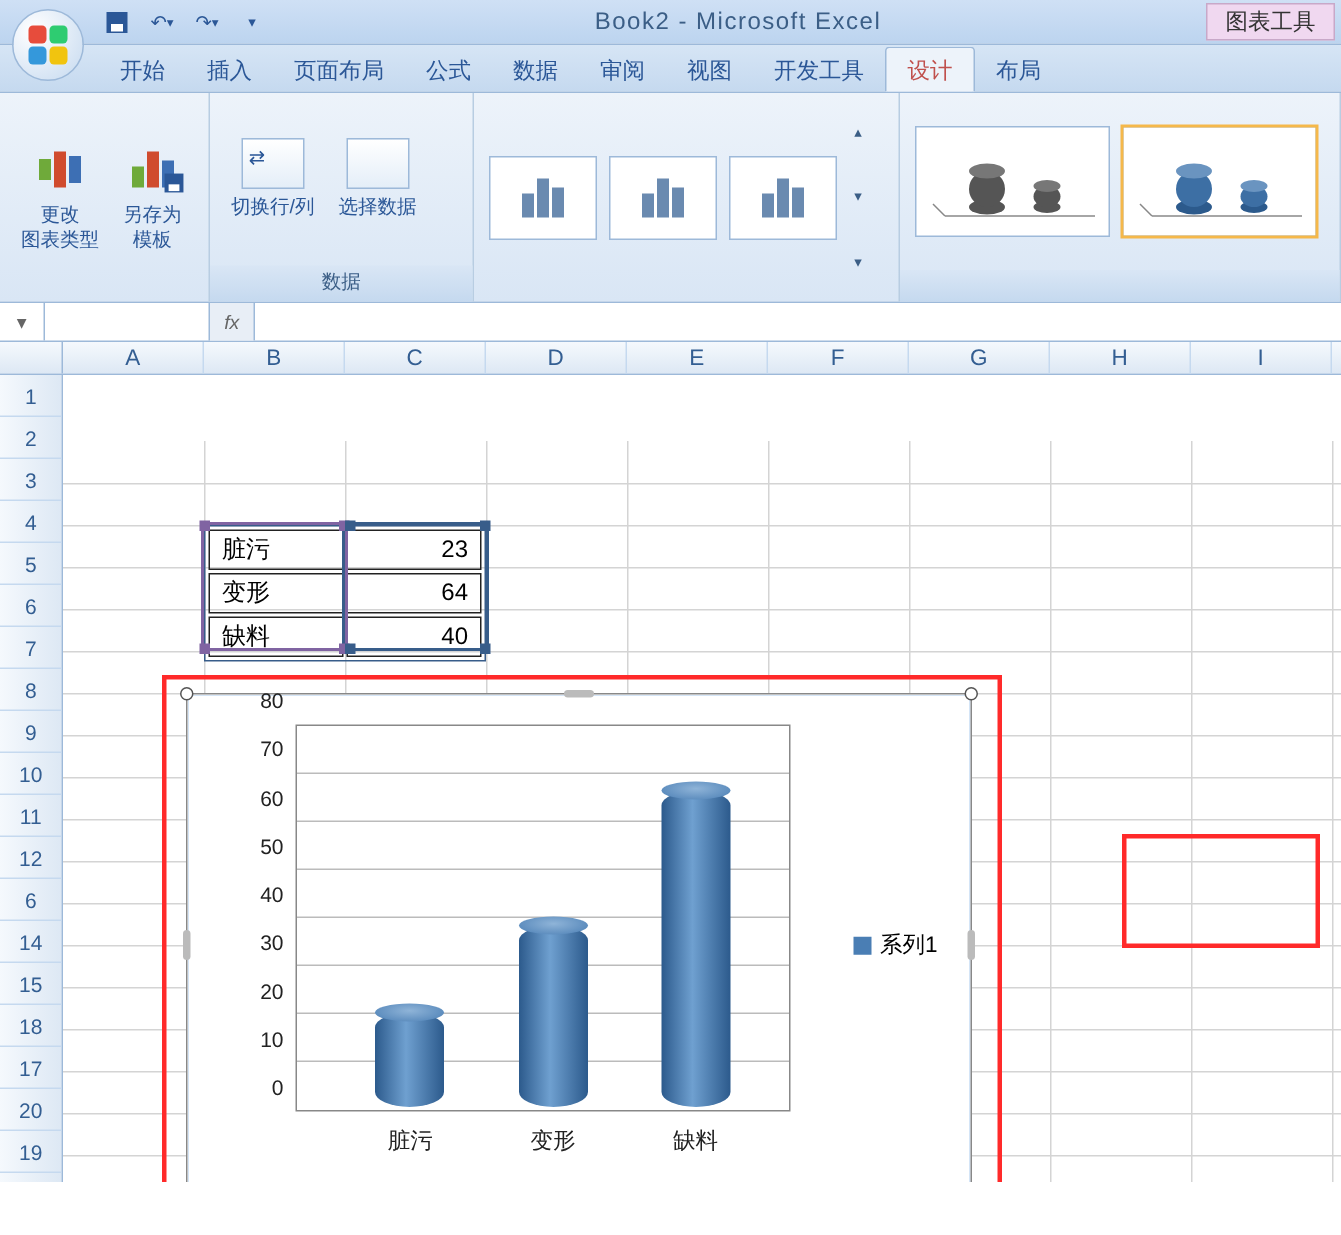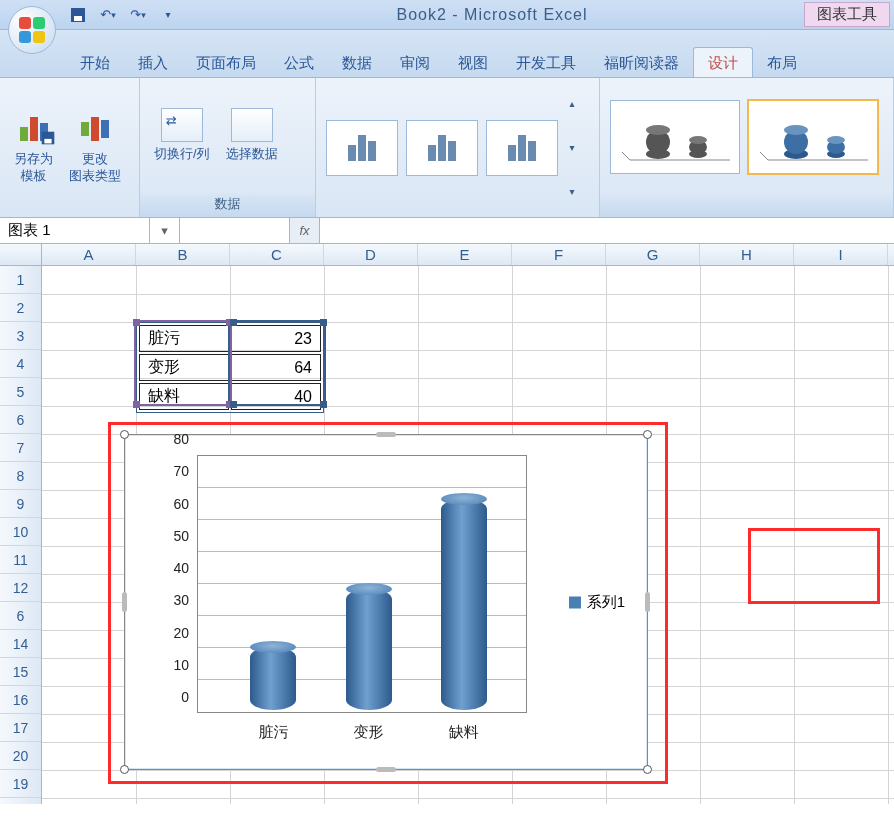--- a/index.html
+++ b/index.html
@@ -11,21 +11,21 @@
   .office-logo { display:grid; grid-template-columns: 12px 12px; grid-template-rows: 12px 12px; gap:2px;}
   .office-logo span:nth-child(1){background:#e74c3c;border-radius:3px;}
   .office-logo span:nth-child(2){background:#2ecc71;border-radius:3px;}
   .office-logo span:nth-child(3){background:#3498db;border-radius:3px;}
   .office-logo span:nth-child(4){background:#f1c40f;border-radius:3px;}
   .qat { margin-left: 66px; display: flex; align-items: center; gap: 6px; }
   .qat-btn { width: 24px; height: 22px; display:flex; align-items:center; justify-content:center; color:#2b5797; border-radius:3px;}
   .title-text { flex:1; text-align:center; font-size: 16px; color:#3b5e86; letter-spacing:1px;}
   .chart-tools-tab { background:#f0d8f0; border:1px solid #c8a8c8; padding:2px 12px; font-size:15px; margin-right:4px; color:#333;}
   
-  .tabstrip { height: 48px; background: linear-gradient(#d6e5f5,#c5d9ef); display:flex; align-items:flex-end; padding-left:66px; border-bottom:1px solid #9db9d9;}
+  .tabstrip { height: 32px; background: linear-gradient(#d6e5f5,#c5d9ef); display:flex; align-items:flex-end; padding-left:66px; border-bottom:1px solid #9db9d9;}
   .tab { padding:6px 14px 4px; font-size:15px; color:#2b5797; cursor:default; }
   .tab.active { background:#edf3fa; border:1px solid #9db9d9; border-bottom:none; border-radius:3px 3px 0 0; color:#c0504d;}
   
   .ribbon { height: 140px; background: linear-gradient(#edf3fa,#d9e6f5); border-bottom:1px solid #9db9d9; display:flex;}
   .ribbon-group { border-right:1px solid #b8cde2; display:flex; flex-direction:column; }
   .group-body { flex:1; display:flex; align-items:center; padding:4px 8px; gap:4px;}
   .group-label { text-align:center; font-size:13px; color:#3b5e86; padding:2px 0 4px; background: linear-gradient(#d9e6f5,#c5d9ef);}
   .big-btn { display:flex; flex-direction:column; align-items:center; justify-content:center; padding:2px 6px; border-radius:3px; text-align:center; font-size:13px; line-height:1.3; color:#2b5797;}
   .big-icon { width:36px; height:36px; margin-bottom:4px; display:flex; align-items:center; justify-content:center;}
   .layout-thumb { width:72px; height:56px; border:1px solid #9db9d9; background:#fff; margin:2px; display:flex; align-items:center; justify-content:center;}
@@ -39,21 +39,21 @@
   .fx-label { width:30px; display:flex; align-items:center; justify-content:center; font-style:italic; color:#666; border-right:1px solid #9db9d9; background:#e8eef6;}
   .formula-input { flex:1; padding:0 6px;}
   
   .sheet { position:relative; height: 560px; overflow:hidden;}
   .col-headers { display:flex; height:22px; background:linear-gradient(#f5f9fd,#dde8f4); border-bottom:1px solid #9db9d9;}
   .corner { width:42px; border-right:1px solid #9db9d9;}
   .col-h { flex:0 0 94px; text-align:center; border-right:1px solid #c5d9ef; font-size:15px; color:#335e92; line-height:22px;}
   .grid-body { display:flex; }
   .row-headers { width:42px; background:linear-gradient(90deg,#f5f9fd,#dde8f4); border-right:1px solid #9db9d9;}
   .row-h { height:28px; text-align:center; border-bottom:1px solid #c5d9ef; font-size:14px; color:#335e92; line-height:28px;}
-  .cells { position:relative; flex:1;}
+  .cells { position:relative; flex:1;margin-top:44px;}
   .cell-grid-line-v { position:absolute; top:0; bottom:0; width:1px; background:#d4d4d4;}
   .cell-grid-line-h { position:absolute; left:0; right:0; height:1px; background:#d4d4d4;}
   
   .data-table { position:absolute; top:56px; left:94px; width:188px; border:1px solid #385d8a; }
   .data-table td { border:1px solid #222; padding:2px 8px; font-size:16px; width:94px; height:24px;}
   .data-table td:nth-child(2){ text-align:right;}
   .sel-marker { position:absolute; width:7px; height:7px; background:#385d8a; }
   .sel-marker.purple { background:#8064a2;}
   
   .red-box1 { position:absolute; border:3px solid #ff2a2a; }
@@ -108,43 +108,42 @@
 
 <div class="tabstrip">
   <div class="tab">开始</div>
   <div class="tab">插入</div>
   <div class="tab">页面布局</div>
   <div class="tab">公式</div>
   <div class="tab">数据</div>
   <div class="tab">审阅</div>
   <div class="tab">视图</div>
   <div class="tab">开发工具</div>
-  <div class="tab">福昕阅读器</div>
   <div class="tab active">设计</div>
   <div class="tab" style="padding-right:4px;">布局</div>
 </div>
 
 <div class="ribbon">
   <div class="ribbon-group" style="width:140px;">
     <div class="group-body">
-      <div class="big-btn">
-        <div class="big-icon">
-            <div class="bars-icon" style="position:relative;"><span style="height:14px;background:#6faa3a"></span><span style="height:24px;background:#d04b2e"></span><span style="height:18px;background:#3d6fb4"></span><div class="save-disk" style="position:absolute;bottom:-4px;right:-6px;transform:scale(0.9);"></div></div>
-          </div>
-        <span style="white-space:pre-line;">另存为
-模板</span>
-      </div>
       <div class="big-btn">
         <div class="big-icon bars-icon" style="color:#d04b2e;">
             <span style="height:14px;background:#6faa3a"></span>
             <span style="height:24px;background:#d04b2e"></span>
             <span style="height:18px;background:#3d6fb4"></span>
           </div>
         <span style="white-space:pre-line;">更改
 图表类型</span>
+      </div>
+      <div class="big-btn">
+        <div class="big-icon">
+            <div class="bars-icon" style="position:relative;"><span style="height:14px;background:#6faa3a"></span><span style="height:24px;background:#d04b2e"></span><span style="height:18px;background:#3d6fb4"></span><div class="save-disk" style="position:absolute;bottom:-4px;right:-6px;transform:scale(0.9);"></div></div>
+          </div>
+        <span style="white-space:pre-line;">另存为
+模板</span>
       </div>
     </div>
   </div>
   <div class="ribbon-group" style="width:176px;">
     <div class="group-body">
       <div class="big-btn">
         <div class="big-icon" style="background:linear-gradient(#fff,#e4eef8);border:1px solid #9db9d9;width:42px;height:34px;position:relative;">
             <span style="position:absolute;left:4px;top:4px;color:#2b5797;">⇄</span>
           </div>
         <span>切换行/列</span>
@@ -199,21 +198,20 @@
             <line x1="10" y1="50" x2="110" y2="50" stroke="#888"></line>
             <line x1="10" y1="50" x2="2" y2="42" stroke="#888"></line>
           </svg>
       </div>
     </div>
     <div class="group-label">&nbsp;</div>
   </div>
 </div>
 
 <div class="formula-row">
-  <div class="namebox">图表 1</div>
   <div class="namebox-dd">▾</div>
   <div class="fx-btns">
     <span style="visibility:hidden;">✕</span>
     <span style="visibility:hidden;">✓</span>
   </div>
   <div class="fx-label">fx</div>
   <div class="formula-input"></div>
 </div>
 
 <div class="sheet">
@@ -239,21 +237,21 @@
       <div class="row-h">6</div>
       <div class="row-h">7</div>
       <div class="row-h">8</div>
       <div class="row-h">9</div>
       <div class="row-h">10</div>
       <div class="row-h">11</div>
       <div class="row-h">12</div>
       <div class="row-h">6</div>
       <div class="row-h">14</div>
       <div class="row-h">15</div>
-      <div class="row-h">16</div>
+      <div class="row-h">18</div>
       <div class="row-h">17</div>
       <div class="row-h">20</div>
       <div class="row-h">19</div>
       <div class="row-h">20</div>
     </div>
     <div class="cells">
 
       <div class="cell-grid-line-v" style="left:94px"></div>
         <div class="cell-grid-line-v" style="left:188px"></div>
         <div class="cell-grid-line-v" style="left:282px"></div>

